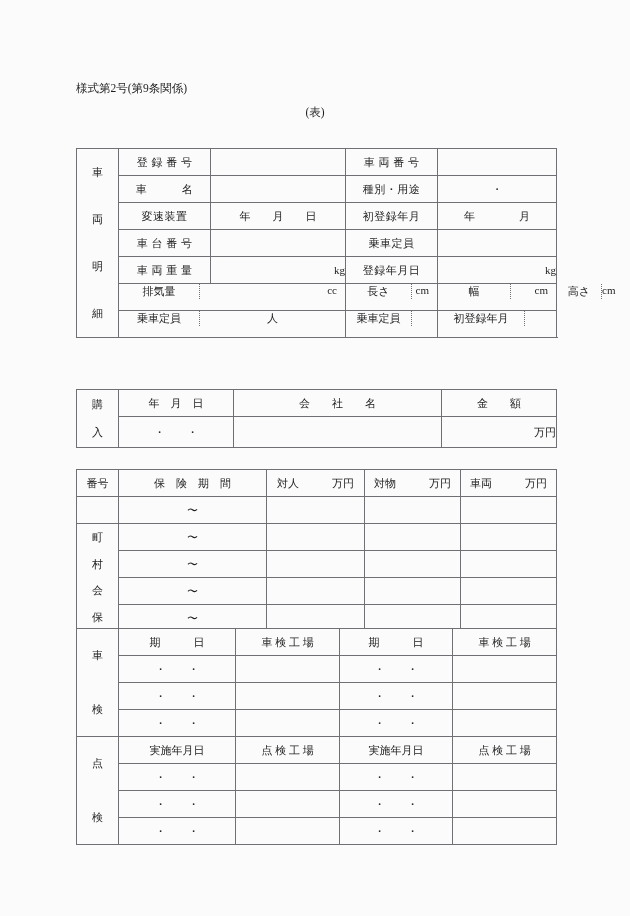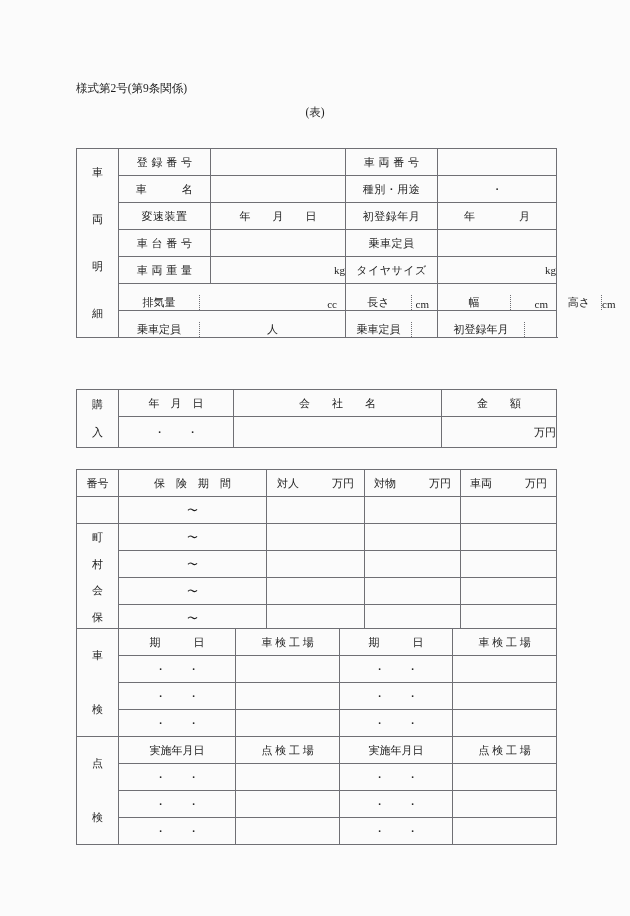--- a/index.html
+++ b/index.html
@@ -90,21 +90,21 @@
     display: flex;
     flex-direction: column;
     justify-content: space-around;
     align-items: center;
     height: 100%;
   }
 
   
   .dotcell {
     display: flex;
-    align-items: flex-end;
+    align-items: flex-start;
     height: 26px;
   }
   .dotcell > .dl {
     flex: 0 0 auto;
     display: flex;
     align-items: center;
     justify-content: center;
     padding: 0 5px;
     white-space: nowrap;
     border-right: 1px dotted #6f6f74;
@@ -176,21 +176,21 @@
       </tr>
       <tr>
         <td class="lbl-tight">車 台 番 号</td>
         <td class="rgt"></td>
         <td class="lbl-tight">乗車定員</td>
         <td class="rgt"></td>
       </tr>
       <tr>
         <td class="lbl-tight">車 両 重 量</td>
         <td class="rgt">kg</td>
-        <td class="lbl-tight">タイヤサイズ</td>
+        <td class="lbl-tight">登録年月日</td>
         <td class="rgt">kg</td>
       </tr>
 
       <tr>
         <td colspan="2" style="padding:0">
           <div class="dotcell">
             <div class="dl" style="min-width:70px">排気量</div>
             <div class="dv">cc</div>
           </div>
         </td>

